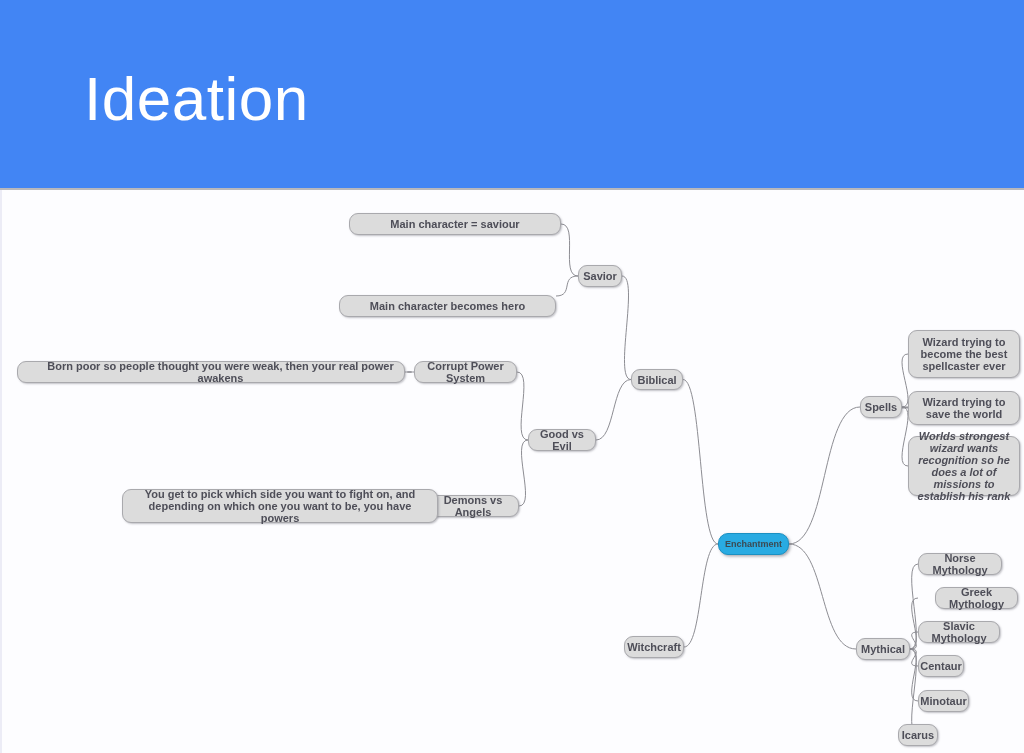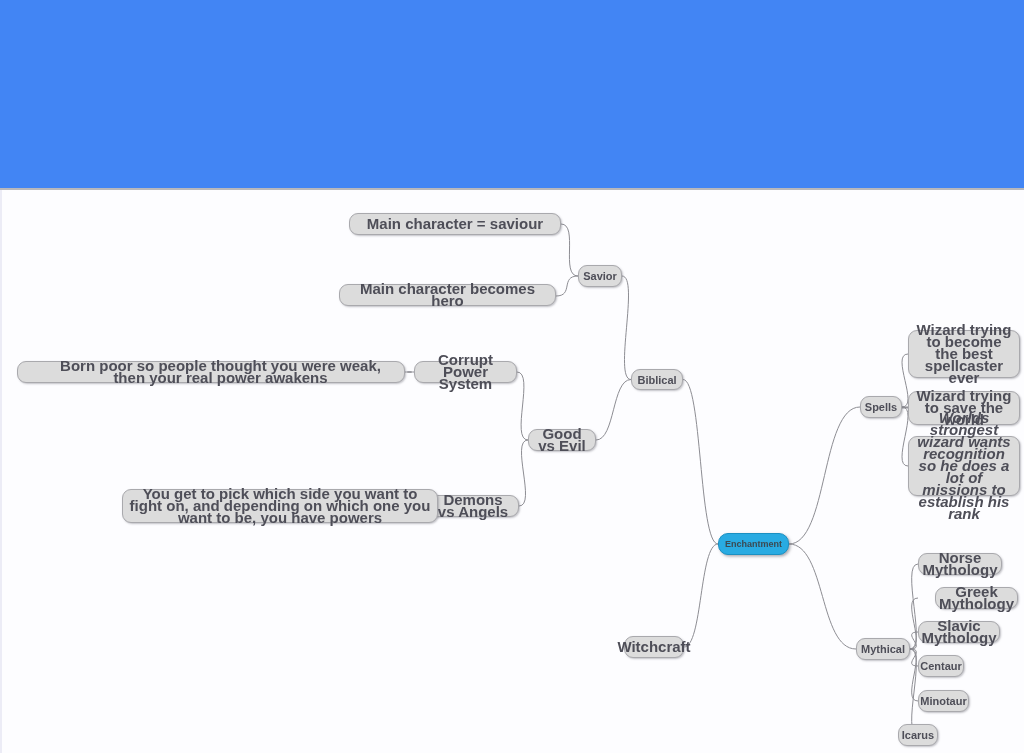--- a/index.html
+++ b/index.html
@@ -65,21 +65,21 @@
     height: 563px;
   }
   
   .node {
     position: absolute;
     box-sizing: border-box;
     background: #dcdcdc;
     border: 1px solid #a9a9ad;
     border-radius: 9px;
     color: #4e4e58;
-    font-size: 15px;
+    font-size: 11px;
     font-weight: bold;
     font-family: "Liberation Sans", sans-serif;
     display: flex;
     align-items: center;
     justify-content: center;
     text-align: center;
     line-height: 12px;
     padding: 2px 6px;
     box-shadow: 1px 1px 2px rgba(120,120,128,0.45);
     z-index: 3;
@@ -94,20 +94,21 @@
   }
   .node.small { font-size: 11px; }
 </style>
 </head>
 <body>
 
 <div id="slide">
 
   <div id="header-band"></div>
   <div id="header-rule"></div>
+  <div id="slide-title">Ideation</div>
 
   <div id="canvas-area">
     <svg id="link-layer" viewBox="0 0 1024 563" width="1024" height="563">
         <path d="M 716 354 C 696.75 354, 700.25 189.5, 681 189.5" fill="none" stroke="#8d8d93" stroke-width="1"></path>
         <path d="M 787 354 C 826.05 354, 818.95 217, 858 217" fill="none" stroke="#8d8d93" stroke-width="1"></path>
         <path d="M 716 354 C 697.3 354, 700.7 457, 682 457" fill="none" stroke="#8d8d93" stroke-width="1"></path>
         <path d="M 787 354 C 823.85 354, 817.15 459, 854 459" fill="none" stroke="#8d8d93" stroke-width="1"></path>
         <path d="M 629 189.5 C 611 189.5, 638 86, 620 86" fill="none" stroke="#8d8d93" stroke-width="1"></path>
         <path d="M 629 189.5 C 609.75 189.5, 613.25 250, 594 250" fill="none" stroke="#8d8d93" stroke-width="1"></path>
         <path d="M 576 86 C 558 86, 577 34, 559 34" fill="none" stroke="#8d8d93" stroke-width="1"></path>
@@ -132,21 +133,21 @@
         </div>
         <div class="node small" style="left: 629px; top: 179px; width: 52px; height: 21px;">
           <span>Biblical</span>
         </div>
         <div class="node small" style="left: 576px; top: 75px; width: 44px; height: 22px;">
           <span>Savior</span>
         </div>
         <div class="node" style="left: 347px; top: 23px; width: 212px; height: 22px;">
           <span>Main character = saviour</span>
         </div>
-        <div class="node" style="left: 337px; top: 94px; width: 217px; height: 22px;">
+        <div class="node" style="left: 337px; top: 105px; width: 217px; height: 22px;">
           <span>Main character becomes hero</span>
         </div>
         <div class="node" style="left: 526px; top: 239px; width: 68px; height: 22px;">
           <span>Good vs Evil</span>
         </div>
         <div class="node" style="left: 412px; top: 171px; width: 103px; height: 22px; justify-content: flex-end;">
           <span>Corrupt Power System</span>
         </div>
         <div class="node" style="left: 15px; top: 171px; width: 388px; height: 22px; padding-left: 25px;">
           <span>Born poor so people thought you were weak, then your real power awakens</span>

